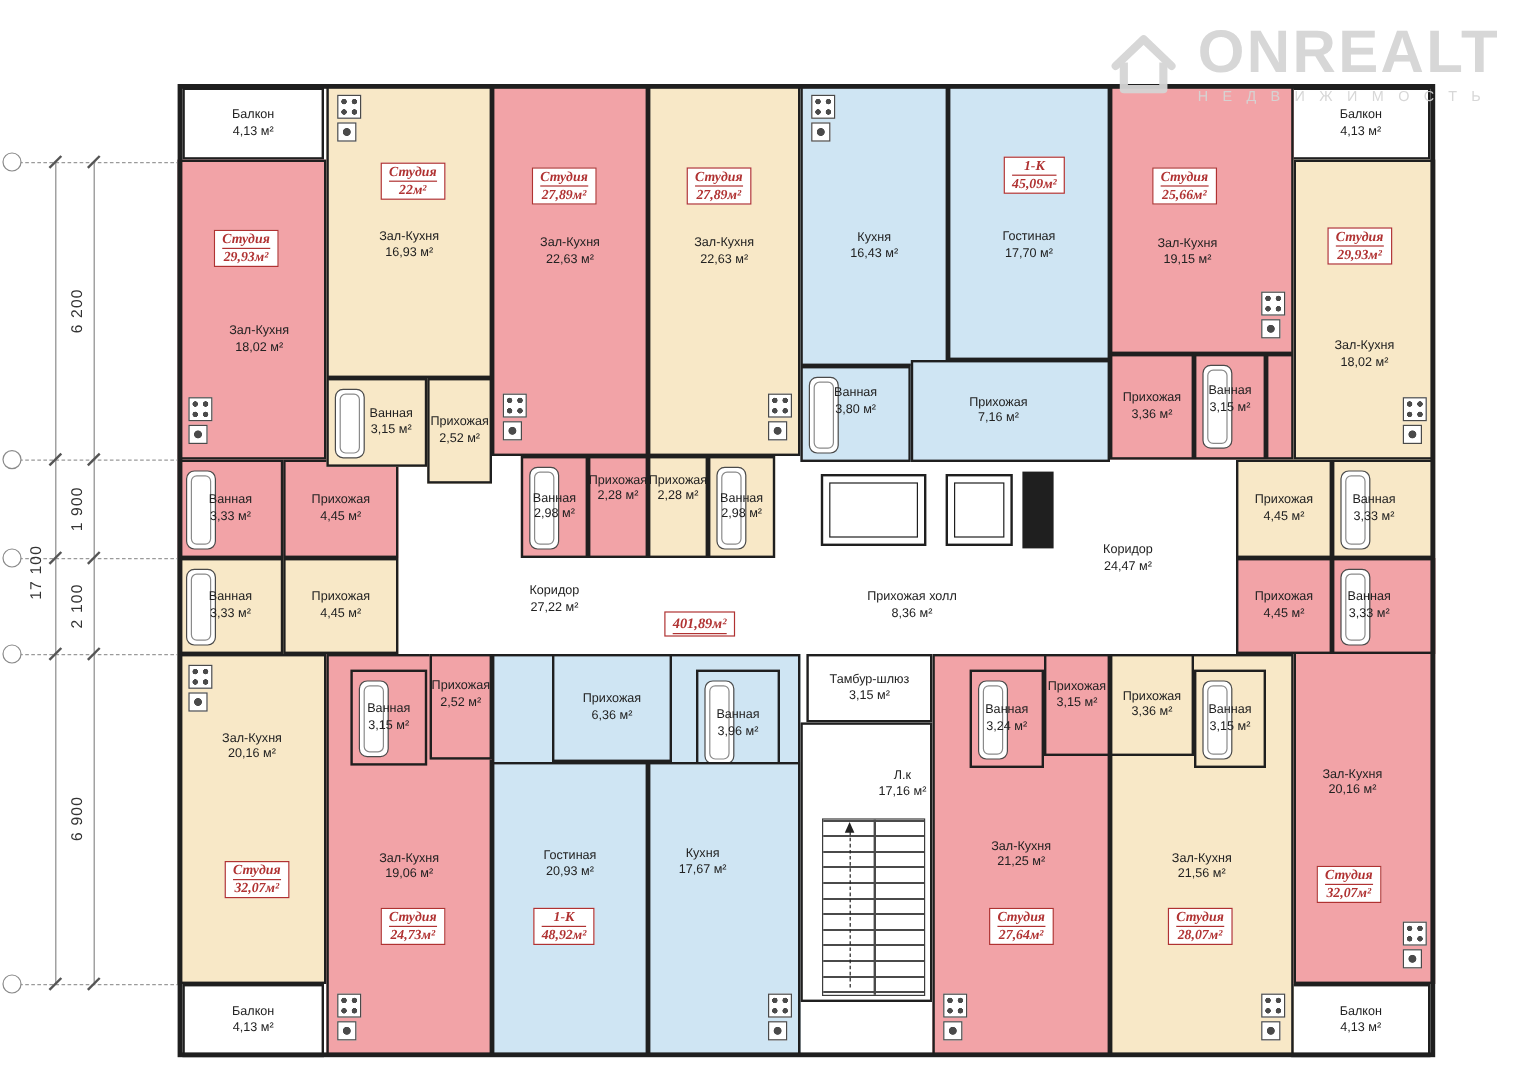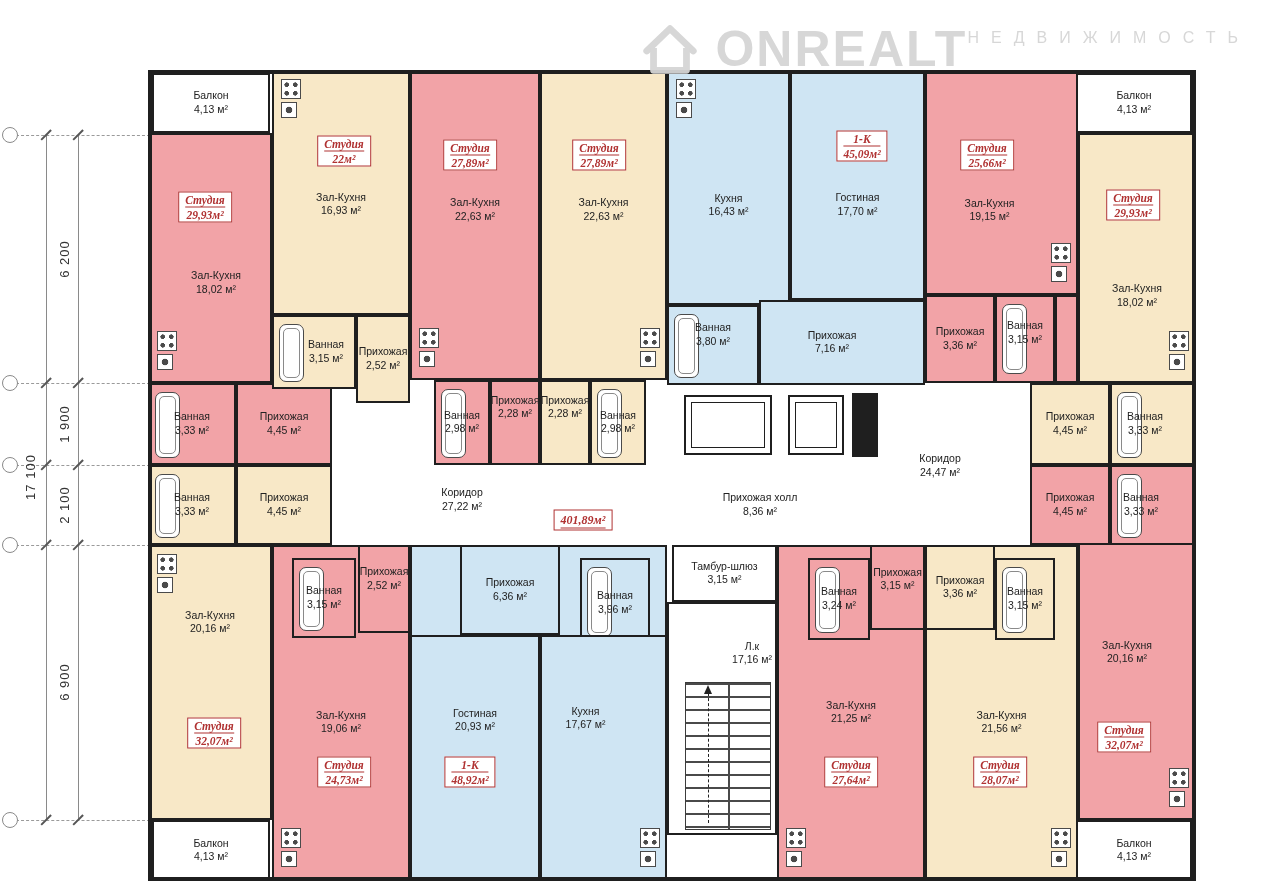--- a/index.html
+++ b/index.html
@@ -50,23 +50,23 @@
   #dims{position:absolute;inset:0;pointer-events:none;z-index:2}
   .dimline{position:absolute;width:1px;background:#8a8a8a}
   .dimdash{position:absolute;height:0;border-top:1px dashed #9a9a9a}
   .dimtick{position:absolute;width:14px;height:1.6px;background:#555;transform:rotate(-45deg)}
   .dimlabel{position:absolute;transform:translate(-50%,-50%) rotate(-90deg);font-size:13px;color:#333;
             white-space:nowrap;letter-spacing:1px}
   .axiscircle{position:absolute;width:16px;height:16px;border:1px solid #8a8a8a;border-radius:50%;background:#fff}
   
   #logo{position:absolute;right:30px;top:18px;display:flex;align-items:center;gap:14px;z-index:10;
         color:#d5d5d5;opacity:.95}
-  #logo .txt{display:flex;flex-direction:row}
+  #logo .txt{display:flex;flex-direction:column}
   #logo .brand{font-size:50px;font-weight:800;letter-spacing:2px;line-height:1}
-  #logo .sub{font-size:16px;letter-spacing:12px;margin-top:5px;white-space:nowrap}
+  #logo .sub{font-size:12px;letter-spacing:12px;margin-top:5px;white-space:nowrap}
 </style>
 </head>
 <body>
 
 <div id="canvas">
 
   <div id="plan">
       <div class="room" style="left: 152px; top: 73px; width: 118px; height: 60px; background: rgb(255, 255, 255);">
         <div class="rlabel" style="left: calc(50% + 0px); top: calc(50% + 0px);">
           <span class="rname">Балкон</span>

